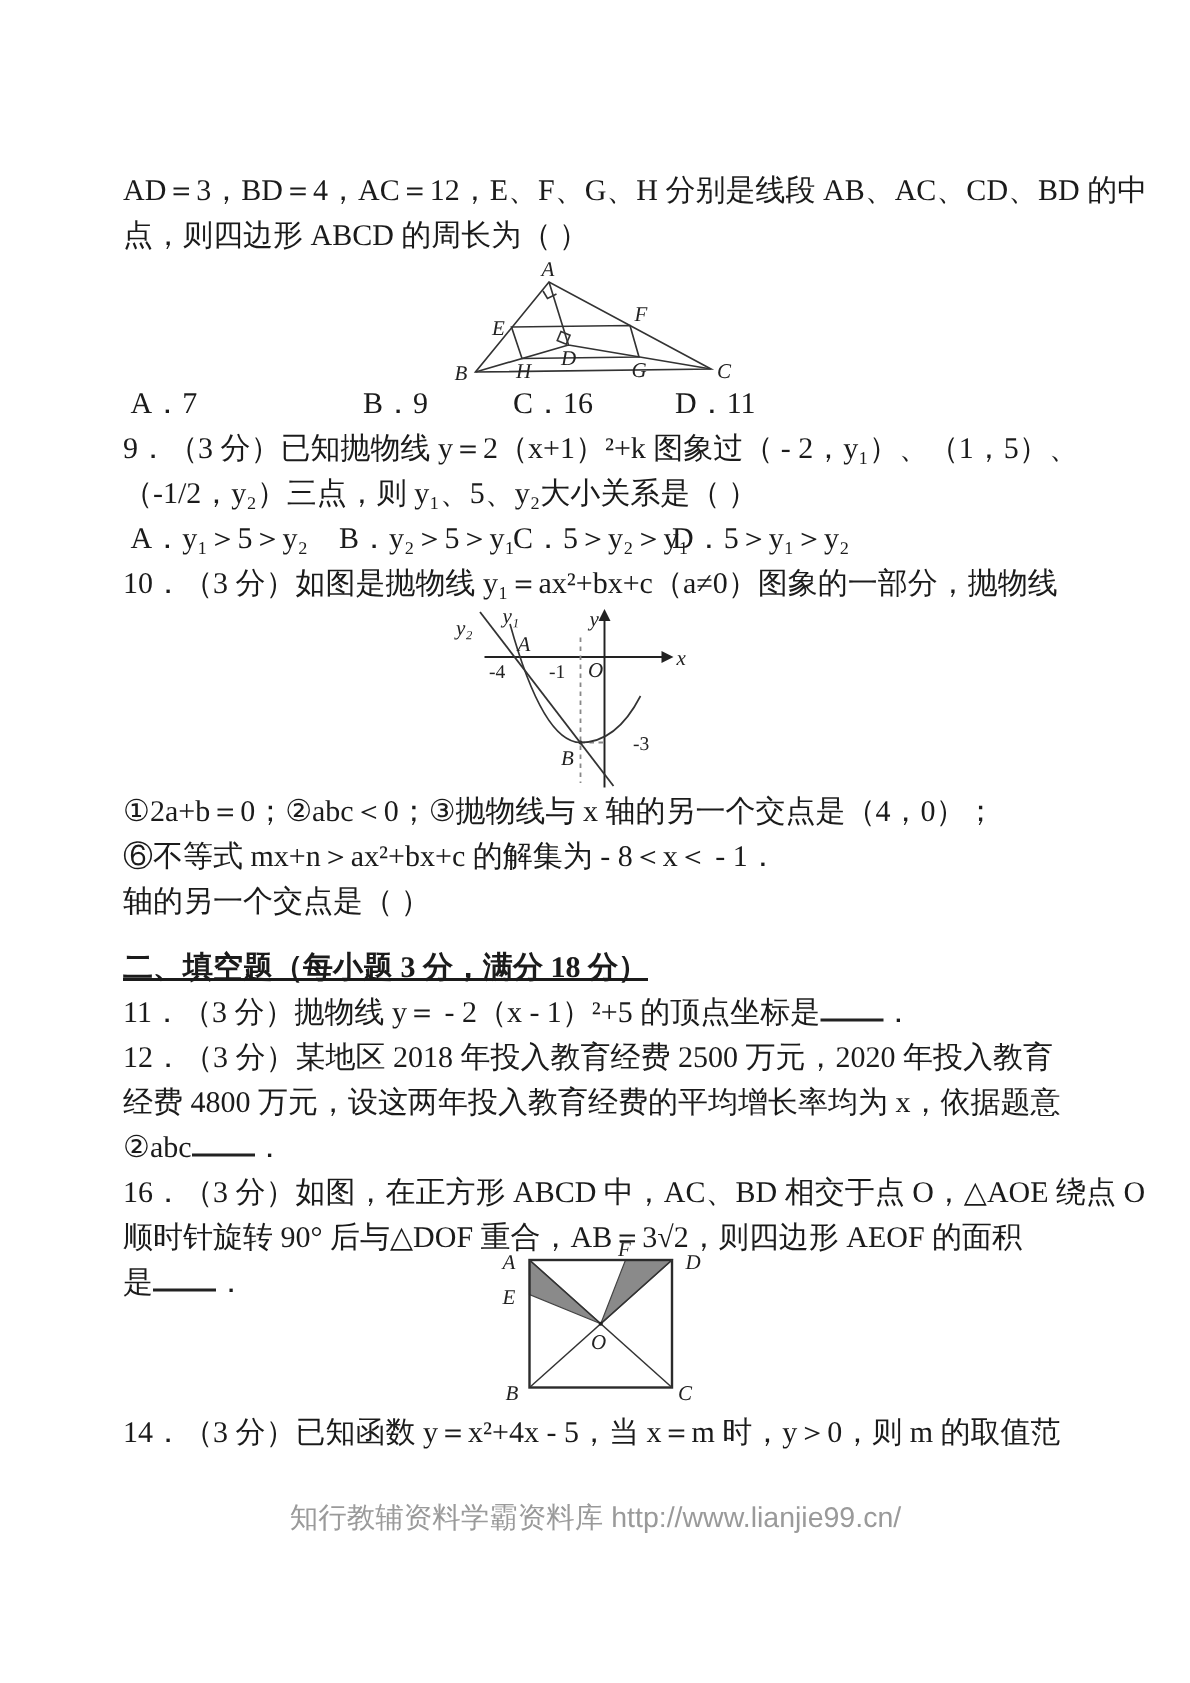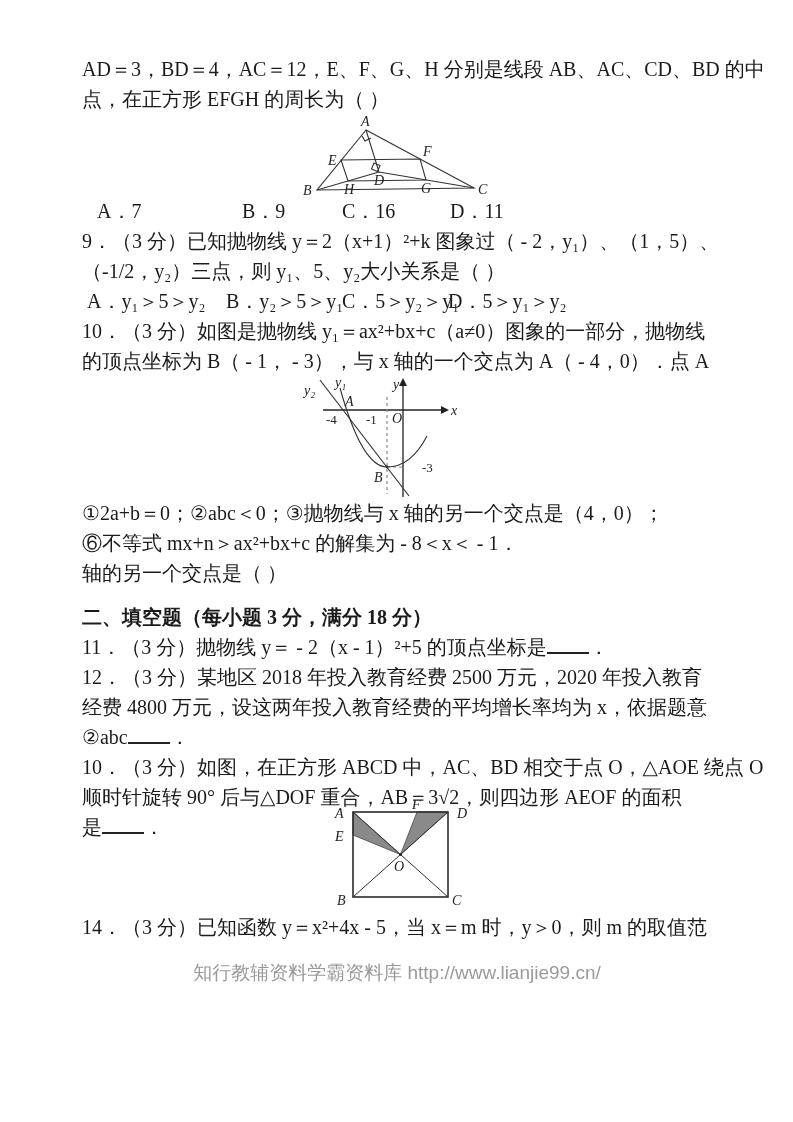--- a/index.html
+++ b/index.html
@@ -1,45 +1,45 @@
 <!DOCTYPE html>
 <html><head>
 <meta charset="utf-8">
 <style>
   html,body{margin:0;padding:0;}
   body{
     width:793px;height:1122px;background:#ffffff;color:#1b1b1b;
     font-family:"Liberation Serif","DejaVu Serif",serif;
     font-size:20px;line-height:30px;overflow:hidden;
   }
-  .content{padding:54px 81px 0 82px;width:630px;}
+  .content{padding:112px 81px 0 82px;width:630px;}
   .tline{height:30px;white-space:nowrap;}
   .bold{font-weight:bold;}
   .opts{position:relative;height:30px;}
   .opt{position:absolute;top:0;white-space:nowrap;}
   .figwrap{position:relative;}
   .blank{display:inline-block;width:42px;height:16px;border-bottom:2px solid #222;}
-  .sec-head{margin-top:14px;height:30px;}
+  .sec-head{margin-top:14px;height:30px;text-decoration:underline;}
   .q13-bottom{position:relative;height:100px;}
   .q13-bottom .fig3{position:absolute;left:243px;top:-12px;}
-  .footer{margin-top:16px;text-align:center;color:#9a9a9a;
+  .footer{margin-top:28px;text-align:center;color:#9a9a9a;
     font-family:"Liberation Sans","DejaVu Sans",sans-serif;font-size:19px;}
   svg{display:block;}
   .figlab{font-family:"Liberation Serif","DejaVu Serif",serif;font-style:italic;font-size:14px;fill:#222;}
   .fignum{font-family:"Liberation Serif","DejaVu Serif",serif;font-style:normal;font-size:13px;fill:#222;}
   .stroke{stroke:#333;stroke-width:1.1;fill:none;}
   .dash{stroke:#888;stroke-width:1.2;fill:none;stroke-dasharray:3,3;}
 </style>
 </head>
 <body>
 
 <div class="content">
 
   <div class="tline">AD＝3，BD＝4，AC＝12，E、F、G、H 分别是线段 AB、AC、CD、BD 的中</div>
-  <div class="tline">点，在正方形 EFGH 的周长为（  ）</div>
+  <div class="tline">点，则四边形 ABCD 的周长为（  ）</div>
 
   <div class="figwrap" style="height:82px;">
     <svg class="fig1" width="200" height="82" viewBox="0 0 200 82" style="margin-left:218px;">
       <g class="stroke">
         <path d="M66,16 L17,76 L174,74 Z"></path>
         <path d="M66,16 L79,58 M17,76 L79,58 M79,58 L174,74"></path>
         <path d="M41,46 L120,45 L126,66 L48,67 Z"></path>
         <path d="M62,22 l3,5 l6,-3"></path>
         <path d="M74,49 l6,2.5 l-2.5,6 l-6,-2.5 z"></path>
       </g>
@@ -48,37 +48,36 @@
       <text class="figlab" x="123" y="42">F</text>
       <text class="figlab" x="74" y="71">D</text>
       <text class="figlab" x="44" y="80">H</text>
       <text class="figlab" x="121" y="79">G</text>
       <text class="figlab" x="3" y="81">B</text>
       <text class="figlab" x="178" y="80">C</text>
     </svg>
   </div>
 
   <div class="opts">
-    <span class="opt" style="left:15px">A．7</span>
+    <span class="opt" style="left:5px">A．7</span>
     <span class="opt" style="left:160px">B．9</span>
     <span class="opt" style="left:260px">C．16</span>
     <span class="opt" style="left:368px">D．11</span>
   </div>
 
   <div class="tline">9．（3 分）已知抛物线 y＝2（x+1）²+k 图象过（ - 2，y₁）、（1，5）、</div>
   <div class="tline">（-1/2，y₂）三点，则 y₁、5、y₂大小关系是（  ）</div>
   <div class="opts">
     <span class="opt" style="left:5px">A．y₁＞5＞y₂</span>
     <span class="opt" style="left:144px">B．y₂＞5＞y₁</span>
     <span class="opt" style="left:260px">C．5＞y₂＞y₁</span>
     <span class="opt" style="left:366px">D．5＞y₁＞y₂</span>
   </div>
 
   <div class="tline">10．（3 分）如图是抛物线 y₁＝ax²+bx+c（a≠0）图象的一部分，抛物线</div>
-  <div class="tline">的顶点坐标为 B（ - 1， - 3），与 x 轴的一个交点为 A（ - 4，0）．点 A</div>
 
   <div class="figwrap" style="height:122px;">
     <svg class="fig2" width="170" height="122" viewBox="0 0 170 122" style="margin-left:208px;">
       <g>
         <line x1="33" y1="34" x2="152" y2="34" stroke="#222" stroke-width="1.3"></line>
         <polygon points="151,30 159,34 151,38" fill="#222"></polygon>
         <line x1="113" y1="6" x2="113" y2="121" stroke="#222" stroke-width="1.3"></line>
         <polygon points="109,10 113,2 117,10" fill="#222"></polygon>
       </g>
       <g>
@@ -106,21 +105,21 @@
   <div class="tline">轴的另一个交点是（  ）</div>
 
   <div class="sec-head bold">二、填空题（每小题 3 分，满分 18 分）</div>
 
   <div class="tline"><span>11．（3 分）抛物线 y＝ - 2（x - 1）²+5 的顶点坐标是</span><span class="blank"></span><span>．</span></div>
 
   <div class="tline">12．（3 分）某地区 2018 年投入教育经费 2500 万元，2020 年投入教育</div>
   <div class="tline">经费 4800 万元，设这两年投入教育经费的平均增长率均为 x，依据题意</div>
   <div class="tline"><span>②abc</span><span class="blank"></span><span>．</span></div>
 
-  <div class="tline">10．（3 分）如图，在正方形 ABCD 中，AC、BD 相交于点 O，△AOE 绕点 O</div>
+  <div class="tline">16．（3 分）如图，在正方形 ABCD 中，AC、BD 相交于点 O，△AOE 绕点 O</div>
   <div class="tline">顺时针旋转 90° 后与△DOF 重合，AB＝3√2，则四边形 AEOF 的面积</div>
   <div class="q13-bottom">
     <span>是</span><span class="blank"></span><span>．</span>
     <svg class="fig3" width="150" height="108" viewBox="0 0 150 108">
       <polygon points="28,12 28,35 75.5,54.5" fill="#8a8a8a" stroke="#444" stroke-width="0.8"></polygon>
       <polygon points="92,12 123,12 75.5,54.5" fill="#8a8a8a" stroke="#444" stroke-width="0.8"></polygon>
       <rect x="28" y="12" width="95" height="85" fill="none" stroke="#2b2b2b" stroke-width="1.6"></rect>
       <g>
         <line x1="28" y1="12" x2="123" y2="97" stroke="#333" stroke-width="1"></line>
         <line x1="123" y1="12" x2="28" y2="97" stroke="#333" stroke-width="1"></line>

